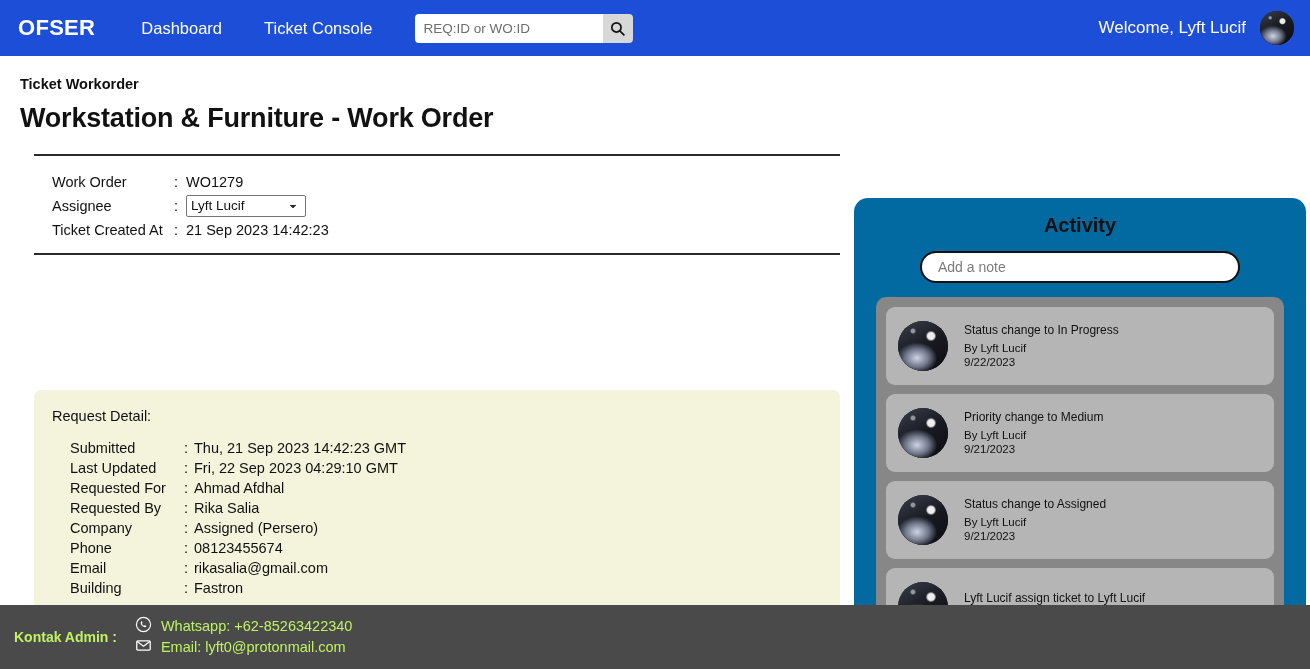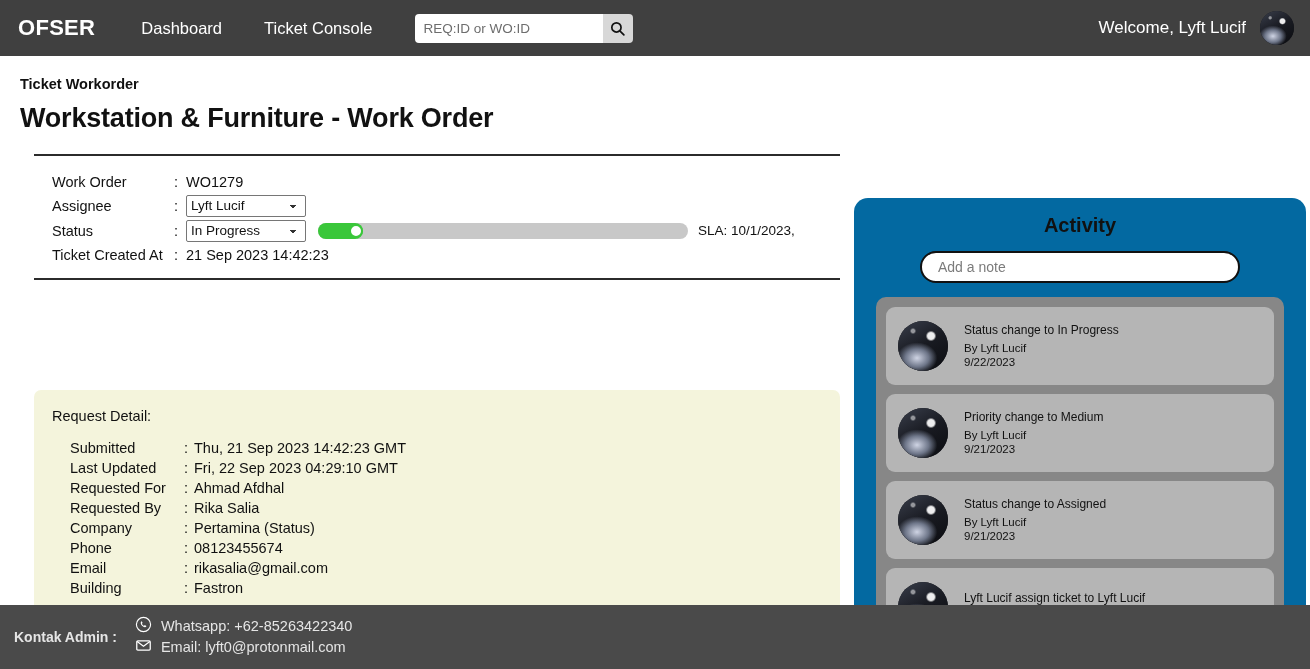--- a/index.html
+++ b/index.html
@@ -8,21 +8,21 @@
     width: 1310px; height: 669px;
     overflow: hidden;
     background: #ffffff;
     font-family: "Liberation Sans", sans-serif;
   }
   body { position: relative; }
 
   
   .navbar {
     height: 56px;
-    background: #404040;
+    background: #1d4ed8;
     display: flex;
     align-items: center;
     padding: 0 16px 0 18px;
     position: relative;
   }
   .brand {
     color: #ffffff;
     font-size: 22px;
     font-weight: bold;
     letter-spacing: 0.3px;
@@ -302,21 +302,21 @@
   
   .footer {
     position: absolute;
     left: 0; bottom: 0;
     width: 1310px;
     height: 64px;
     background: #4a4a4a;
     display: flex;
     align-items: center;
     padding-left: 14px;
-    color: #e5e5e5;
+    color: #bef264;
   }
   .footer-label {
     font-size: 14px;
     font-weight: bold;
     margin-right: 18px;
   }
   .footer-lines { line-height: 21px; }
   .footer-line {
     display: flex;
     align-items: flex-start;
@@ -372,36 +372,20 @@
       <tr class="row-tall">
         <td class="meta-label">Assignee</td>
         <td class="meta-colon">:</td>
         <td>
           <select class="pill">
             <option>Lyft Lucif</option>
           </select>
         </td>
       </tr>
 
-      <tr class="row-tall">
-        <td class="meta-label">Status</td>
-        <td class="meta-colon">:</td>
-        <td>
-          <div class="status-line">
-            <select class="pill">
-              <option>In Progress</option>
-            </select>
-            <div class="progress-track">
-              <div class="progress-fill"></div>
-              <div class="progress-knob"></div>
-            </div>
-            <div class="sla-text">SLA: 10/1/2023,</div>
-          </div>
-        </td>
-      </tr>
 
       <tr>
         <td class="meta-label">Ticket Created At</td>
         <td class="meta-colon">:</td>
         <td class="meta-val">21 Sep 2023 14:42:23</td>
       </tr>
     </tbody>
       </table>
 
     <hr class="rule-bottom">
@@ -427,21 +411,21 @@
         <td>Ahmad Afdhal</td>
       </tr>
       <tr>
         <td class="detail-label">Requested By</td>
         <td class="detail-colon">:</td>
         <td>Rika Salia</td>
       </tr>
       <tr>
         <td class="detail-label">Company</td>
         <td class="detail-colon">:</td>
-        <td>Pertamina (Status)</td>
+        <td>Assigned (Persero)</td>
       </tr>
       <tr>
         <td class="detail-label">Phone</td>
         <td class="detail-colon">:</td>
         <td>08123455674</td>
       </tr>
       <tr>
         <td class="detail-label">Email</td>
         <td class="detail-colon">:</td>
         <td>rikasalia@gmail.com</td>

